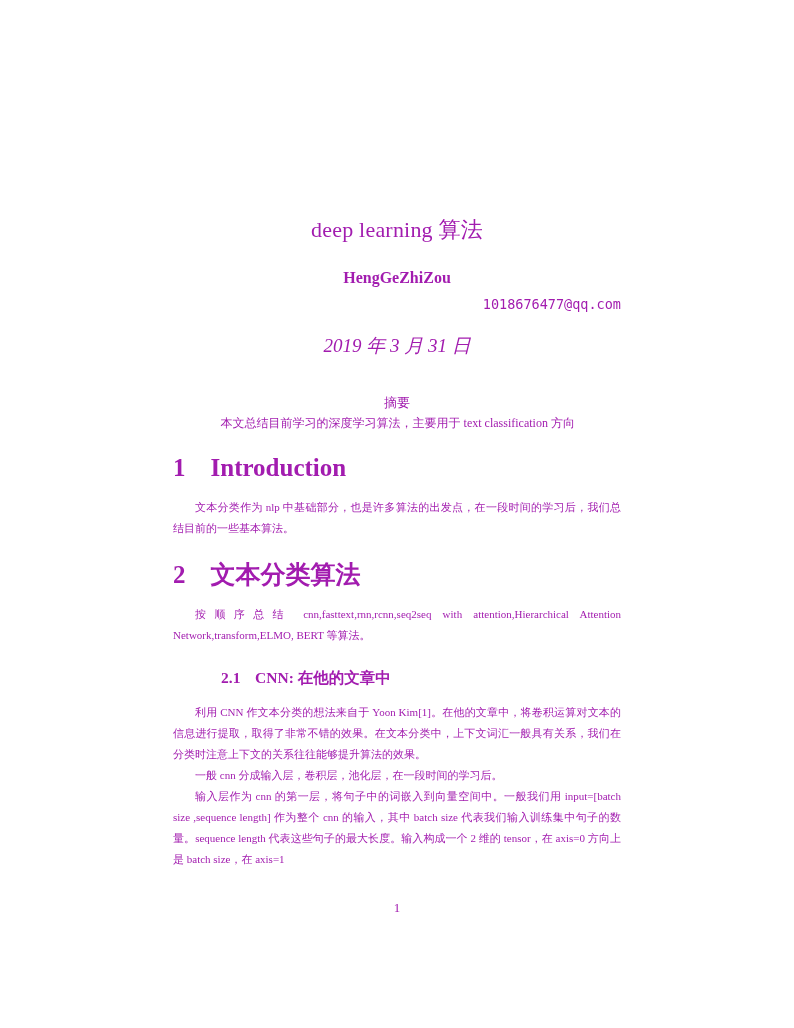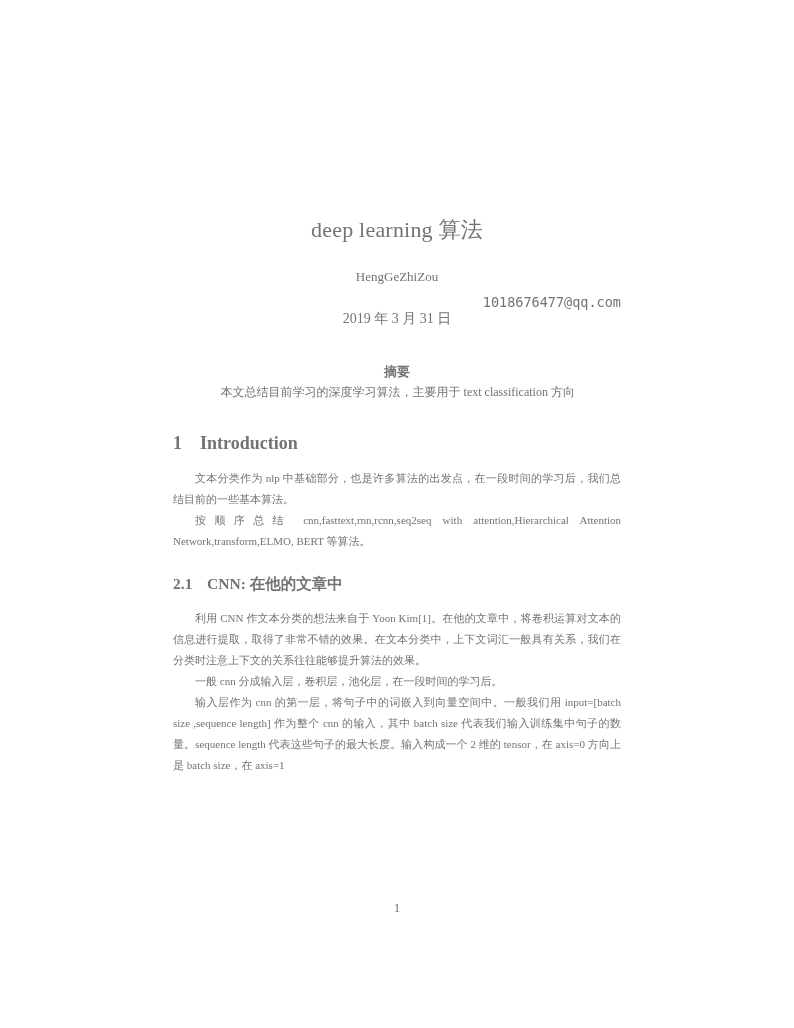--- a/index.html
+++ b/index.html
@@ -3,80 +3,82 @@
 <meta charset="utf-8">
 <style>
   * { margin: 0; padding: 0; box-sizing: border-box; }
   html, body { background: #ffffff; }
   .page {
     position: relative;
     width: 794px;
     height: 1028px;
     background: #ffffff;
     font-family: "Liberation Serif", "DejaVu Serif", serif;
-    color: #737373;
+    color: #a21caf;
     overflow: hidden;
   }
   .content {
     position: absolute;
     left: 173px;
     top: 0;
     width: 448px;
   }
   .doc-title {
     margin-top: 216px;
     text-align: center;
     font-size: 22px;
     font-weight: 400;
     line-height: 1.25;
     letter-spacing: 0.2px;
   }
   .author {
     margin-top: 25px;
     text-align: center;
-    font-size: 13px;
-    font-weight: 400;
+    font-size: 16px;
+    font-weight: 700;
   }
   .email {
     margin-top: 9px;
     text-align: right;
     font-size: 13.5px;
     font-family: "DejaVu Sans Mono", "Liberation Mono", monospace;
   }
   .date {
+    margin-top: 21px;
     text-align: center;
-    font-size: 14px;
+    font-size: 19px;
+    font-style: italic;
   }
   .abstract { margin-top: 35px; }
   .abstract-heading {
     text-align: center;
     font-size: 13px;
-    font-weight: 700;
+    font-weight: 400;
   }
   .abstract-text {
     margin: 2px 26px 0 26px;
     font-size: 12px;
     line-height: 18px;
     text-align: justify;
     text-indent: 1.8em;
   }
   .section-heading {
-    margin-top: 31px;
-    font-size: 18px;
+    margin-top: 20px;
+    font-size: 25px;
     font-weight: 700;
     line-height: 1.25;
   }
   .subsection-heading {
     margin-top: 22px;
     font-size: 15.5px;
     font-weight: 700;
     line-height: 1.3;
   }
   .sec-num { margin-right: 1em; }
-  .sub-num { margin-right: 0.95em; }
+  .sub-num { margin-right: 0.95em; margin-left: 48px; }
   p.body {
     margin-top: 14px;
     font-size: 11px;
     line-height: 21px;
     text-align: justify;
     text-indent: 2em;
   }
   p.body + p.body { margin-top: 0; }
   .page-number {
     position: absolute;
@@ -101,20 +103,21 @@
 
     <div class="abstract">
       <div class="abstract-heading">摘要</div>
       <div class="abstract-text">本文总结目前学习的深度学习算法，主要用于 text classification 方向</div>
     </div>
 
     <h2 class="section-heading"><span class="sec-num">1</span><span>Introduction</span></h2>
 
     <p class="body">文本分类作为 nlp 中基础部分，也是许多算法的出发点，在一段时间的学习后，我们总结目前的一些基本算法。</p>
 
+    <h2 class="section-heading"><span class="sec-num">2</span><span>文本分类算法</span></h2>
 
     <p class="body">按顺序总结 cnn,fasttext,rnn,rcnn,seq2seq with attention,Hierarchical Attention Network,transform,ELMO, BERT 等算法。</p>
 
     <h3 class="subsection-heading"><span class="sub-num">2.1</span><span>CNN: 在他的文章中</span></h3>
 
     <p class="body">利用 CNN 作文本分类的想法来自于 Yoon Kim[1]。在他的文章中，将卷积运算对文本的信息进行提取，取得了非常不错的效果。在文本分类中，上下文词汇一般具有关系，我们在分类时注意上下文的关系往往能够提升算法的效果。</p>
     <p class="body">一般 cnn 分成输入层，卷积层，池化层，在一段时间的学习后。</p>
     <p class="body">输入层作为 cnn 的第一层，将句子中的词嵌入到向量空间中。一般我们用 input=[batch size ,sequence length] 作为整个 cnn 的输入，其中 batch size 代表我们输入训练集中句子的数量。sequence length 代表这些句子的最大长度。输入构成一个 2 维的 tensor，在 axis=0 方向上是 batch size，在 axis=1</p>
 
   </div>

